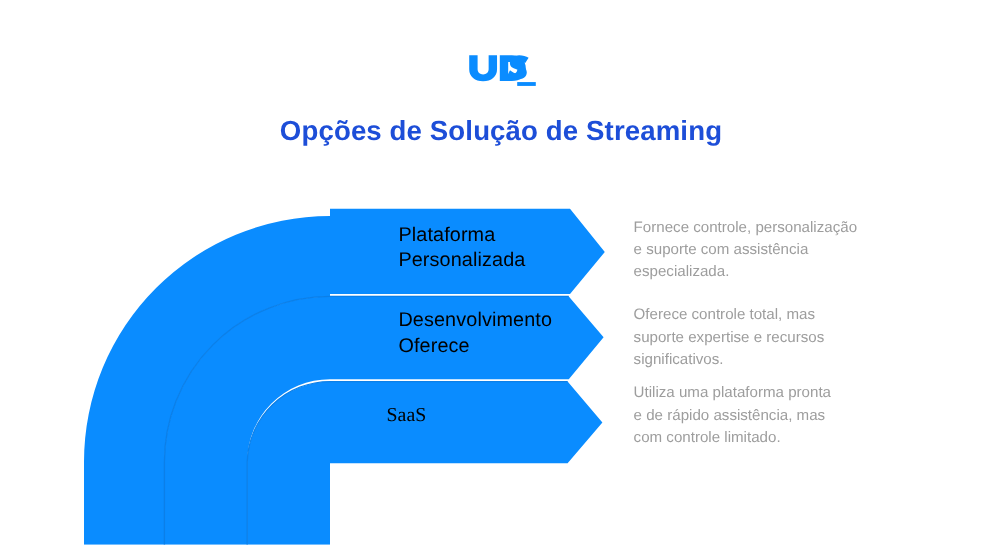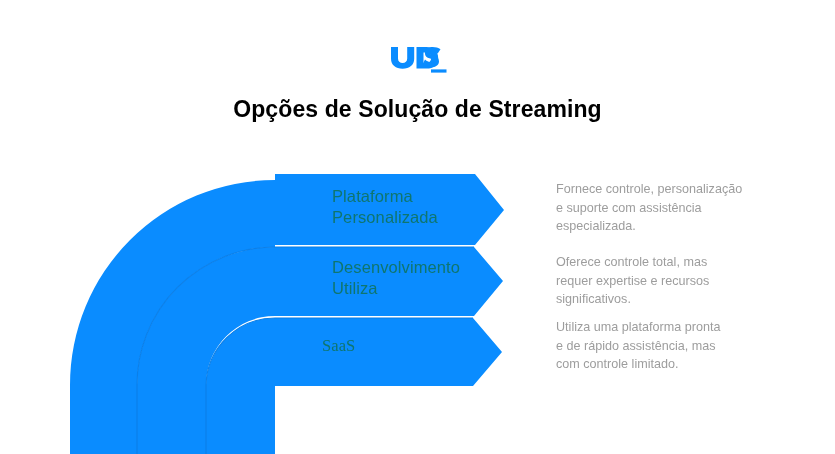--- a/index.html
+++ b/index.html
@@ -35,57 +35,56 @@
 
   
   .page-title {
     position: absolute;
     left: 0;
     top: 96px;
     width: 835px;
     text-align: center;
     font-size: 23px;
     font-weight: bold;
-    color: #000000;
+    color: #1d4ed8;
     letter-spacing: 0.1px;
   }
 
   
   #diagram {
     position: absolute;
     left: 0;
     top: 0;
     width: 835px;
     height: 454px;
   }
 
   
   .band-label {
     position: absolute;
-    color: #0f766e;
+    color: #000000;
     font-size: 16.5px;
     line-height: 21px;
     font-weight: normal;
     white-space: pre-line;
     letter-spacing: 0.1px;
   }
   .band-label.l1 { left: 332px; top: 186px; }
   .band-label.l2 { left: 332px; top: 257px; }
   .band-label.l3 { left: 322px; top: 335px; font-family: Liberation Serif, serif; }
 
   
   .desc {
     position: absolute;
     left: 528px;
     width: 250px;
     color: #9d9d9d;
     font-size: 12.6px;
     line-height: 18.5px;
     white-space: pre-line;
-    margin-left: 28px;
   }
   .desc.d1 { top: 180px; }
   .desc.d2 { top: 253px; }
   .desc.d3 { top: 318px; }
 </style>
 </head>
 <body>
 
 <div id="canvas">
 
@@ -146,26 +145,26 @@
                L 275,386
                L 275,454
                Z" fill="#0a8cff"></path>
       <path d="M 206,454 L 206,385 A 69,69 0 0 1 275,318 L 473,318" fill="none" stroke="#0b7fe8" stroke-width="1.1"></path>
     </g>
   </svg>
 
   <div class="band-label l1">Plataforma
 Personalizada</div>
   <div class="band-label l2">Desenvolvimento
-Utiliza</div>
+Oferece</div>
   <div class="band-label l3">SaaS</div>
 
   <div class="desc d1">Fornece controle, personalização
 e suporte com assistência
 especializada.</div>
   <div class="desc d2">Oferece controle total, mas
-requer expertise e recursos
+suporte expertise e recursos
 significativos.</div>
   <div class="desc d3">Utiliza uma plataforma pronta
 e de rápido assistência, mas
 com controle limitado.</div>
 
 </div>
 
 </body></html>

